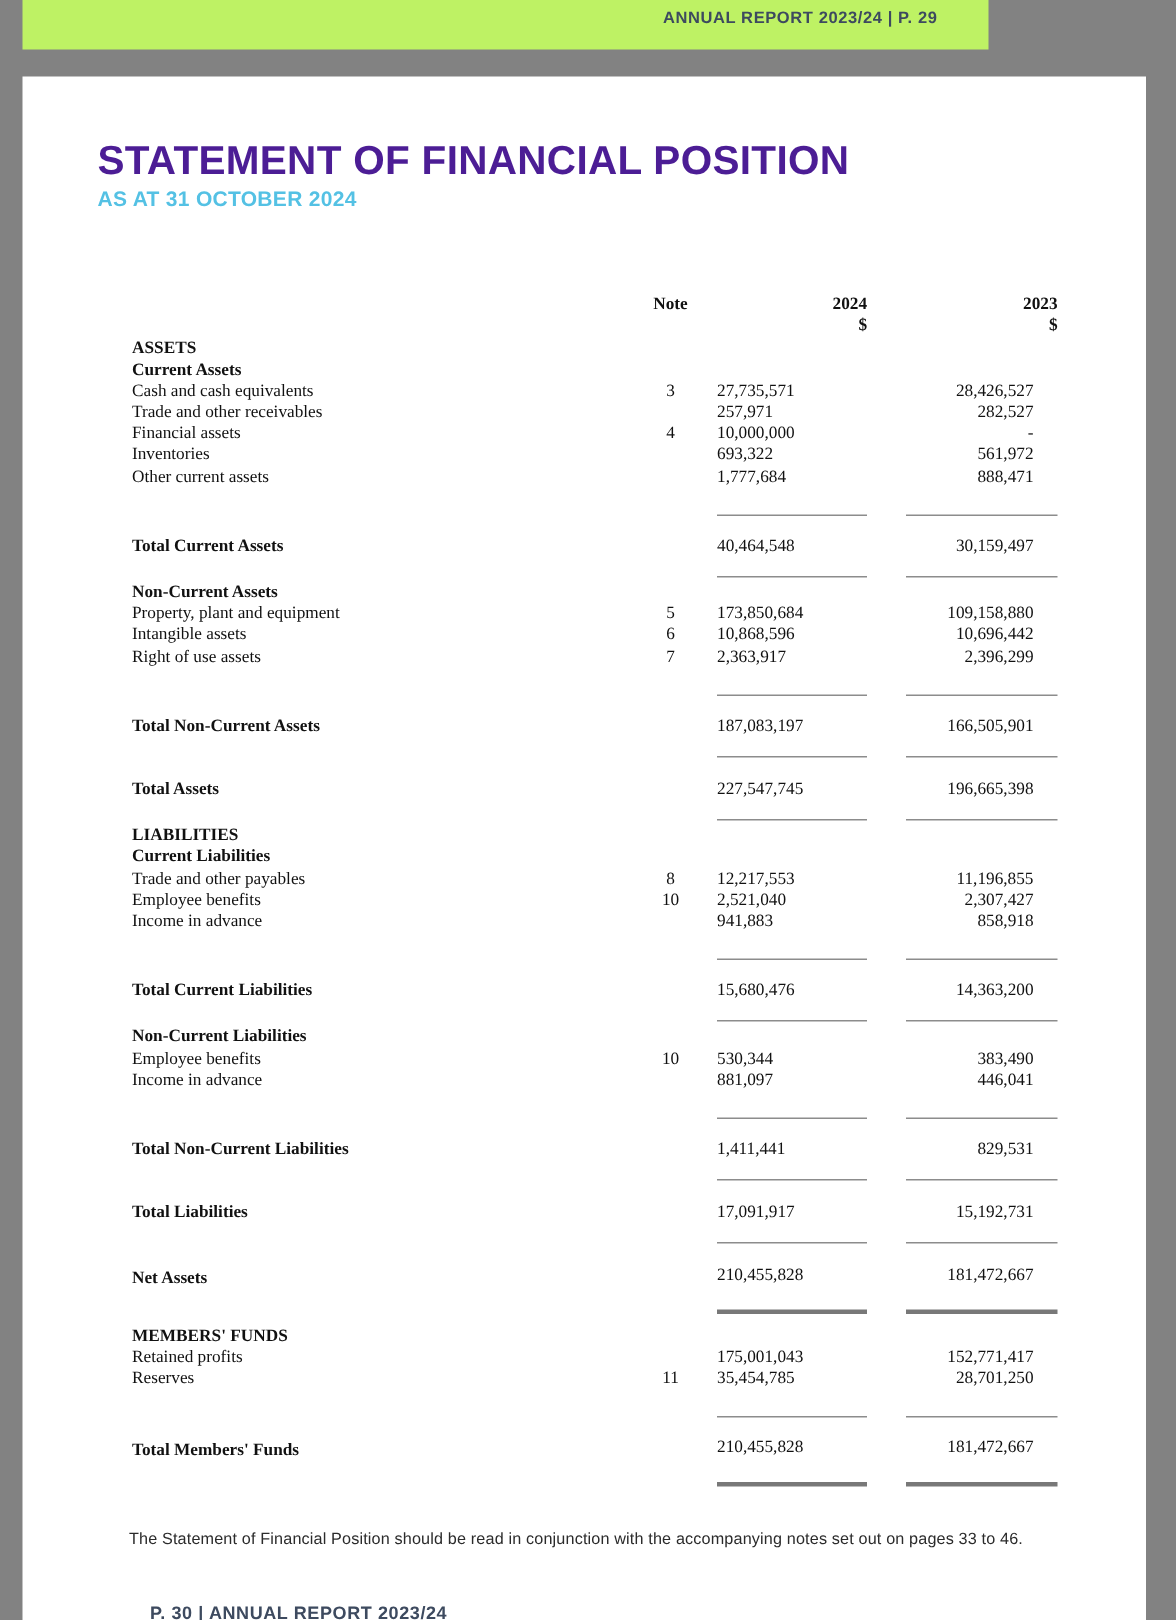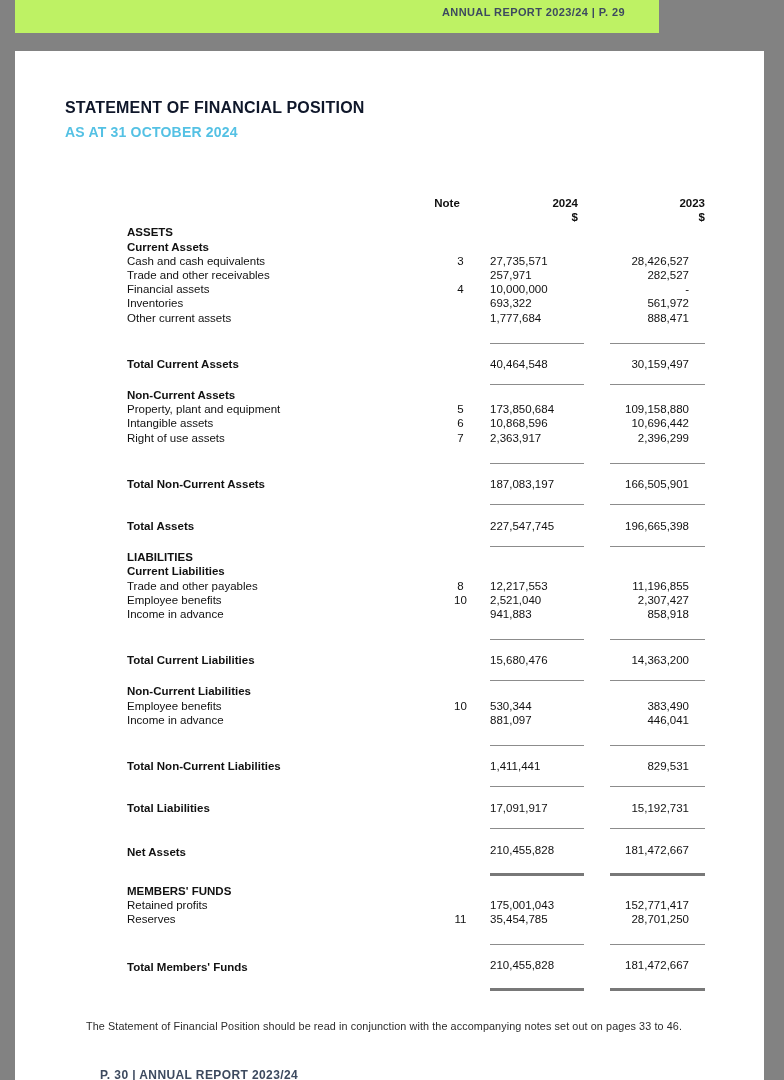--- a/index.html
+++ b/index.html
@@ -31,51 +31,51 @@
   .page {
     position: absolute;
     left: 15px; top: 51px;
     width: 749px; height: 1029px;
     background: #ffffff;
     overflow: hidden;
   }
 
   .title-block { margin: 43px 0 0 50px; }
   .page-title {
-    font-size: 16px;
+    font-size: 27px;
     font-weight: 800;
     letter-spacing: 0.2px;
     line-height: 27px;
-    color: #0f172a;
+    color: #4c1d95;
   }
   .page-subtitle {
     font-size: 14px;
     font-weight: 800;
     letter-spacing: 0.2px;
     line-height: 20px;
     color: #54c1e4;
     margin-top: 1px;
   }
 
   
   .fin-table {
     margin: 54px 0 0 73px;
     width: 617px;
     font-size: 11.5px;
     line-height: 14.2px;
   }
-  .trow { display: flex; align-items: baseline; }
+  .trow { display: flex; align-items: baseline; font-family: Liberation Serif, serif; }
   .c-label { width: 339px; }
   .c-note  { width: 40px;  text-align: center; }
   .c-v24   { width: 100px; margin-left: 11px; padding-right: 15px; }
   .c-v23   { width: 101px; margin-left: 26px; text-align: right; padding-right: 16px; }
 
   .hdr-row { font-weight: bold; }
   .hdr-row .c-v24, .hdr-row .c-v23 { text-align: right; padding-right: 0; }
-  .body-start { margin-top: 1px; margin-left: 39px; }
+  .body-start { margin-top: 1px; }
 
   .t-section .c-label { font-weight: bold; }
   .t-section.after-total { margin-top: 3px; }
   .t-section.after-thick { margin-top: 8px; }
 
   .t-total { align-items: center; margin-top: 18px; }
   .t-total .c-label { font-weight: bold; }
   .t-total .c-v24, .t-total .c-v23 {
     border-top: 1px solid #8c8c8c;
     border-bottom: 1px solid #8c8c8c;

